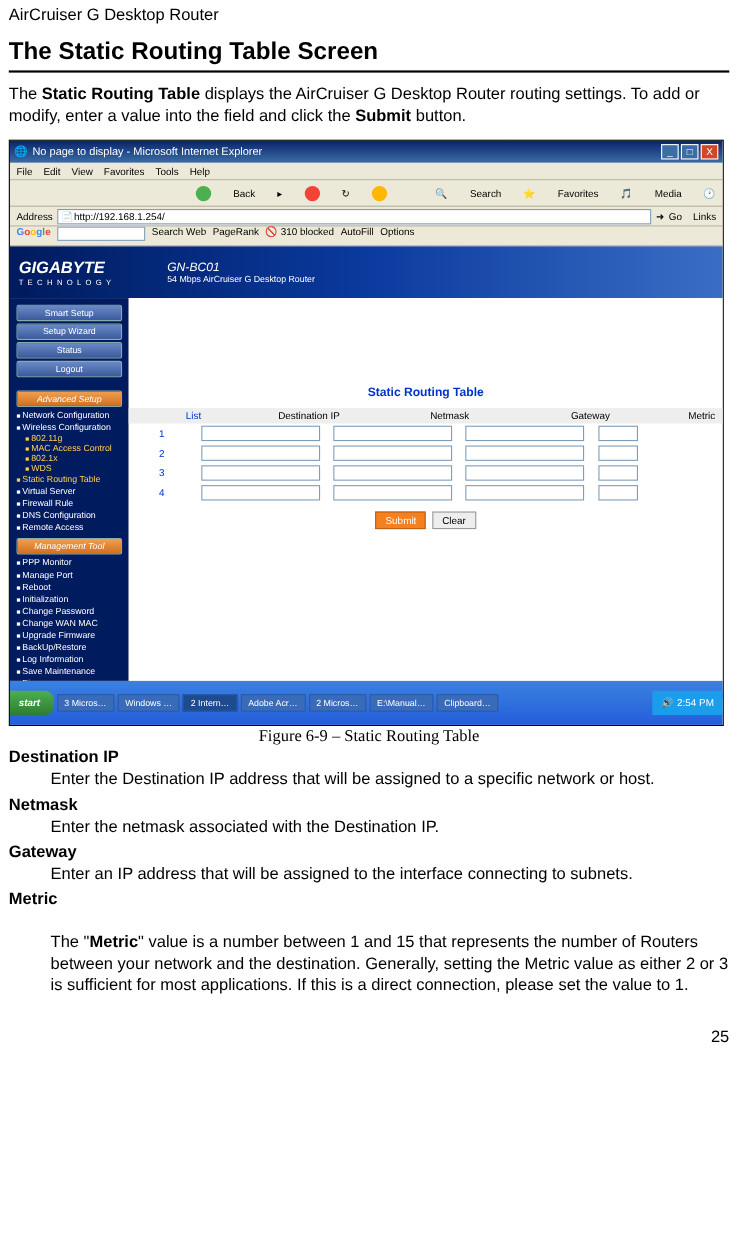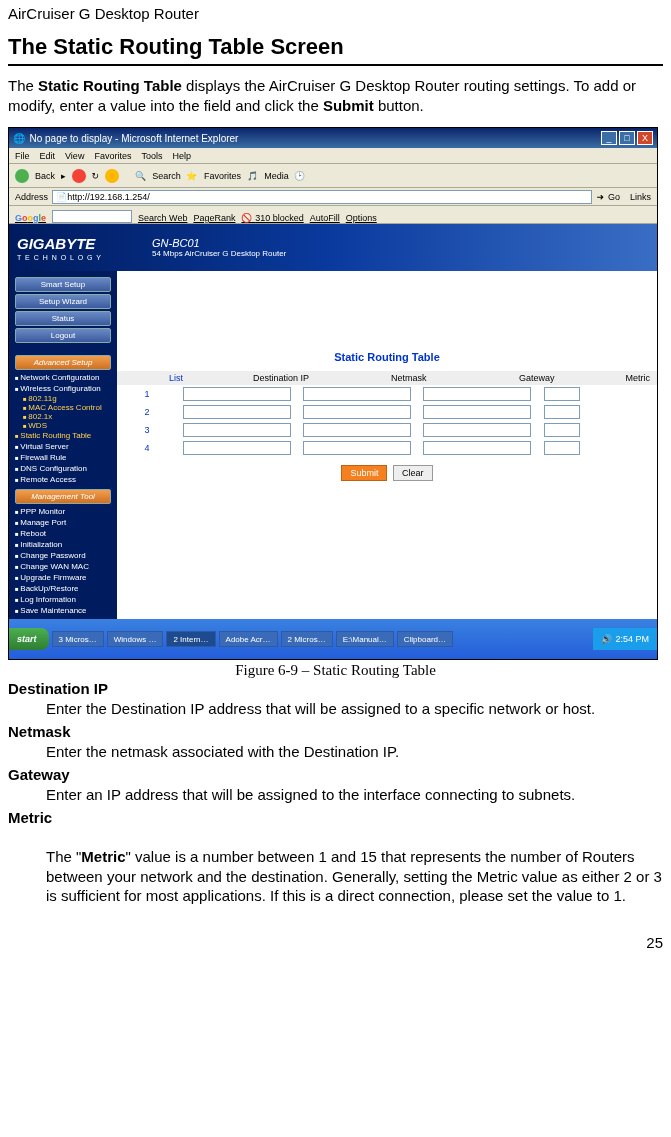--- a/index.html
+++ b/index.html
@@ -66,24 +66,25 @@
       padding: 0 6px;
       font-size: 9px;
       align-items: center;
       border-bottom: 1px solid #aca899;
     }
     .toolbar {
       background: #ece9d8;
       height: 24px;
       display: flex;
       align-items: center;
-      gap: 6px;
+      gap: 20px;
       padding: 0 6px;
       border-bottom: 1px solid #aca899;
       font-size: 9px;
+      justify-content: flex-end;
     }
     .tb-icon {
       width: 14px;height:14px;border-radius:50%;display:inline-block;
     }
     .back { background: #4caf50;}
     .stop { background: #f44336;}
     .home { background: #ffb700;}
     .tb-txt { color:#000;}
     .addrbar {
       height: 18px;
@@ -93,24 +94,23 @@
       padding: 0 6px;
       gap: 4px;
       font-size:9px;
       border-bottom:1px solid #aca899;
     }
     .addrbox { flex:1;background:#fff;border:1px solid #7f9db9;height:14px;padding:0 3px;display:flex;align-items:center;}
     .gobtn { color:#000;}
     .googlebar {
       height: 18px;
       background:#ece9d8;
-      display:flex;align-items:flex-end;gap:6px;
+      display:flex;align-items:flex-start;gap:6px;
       padding:0 6px;font-size:9px;
       border-bottom:1px solid #aca899;
-      text-decoration:underline;
     }
     .gb-logo { font-weight:bold;}
     .gb-box { width:80px;background:#fff;border:1px solid #7f9db9;height:13px;}
     .banner {
       position:absolute;
       top:96px;left:0;right:0;height:47px;
       background: linear-gradient(90deg,#001b5e 0%, #0a3a9e 50%, #3a6ec5 100%);
       display:flex;align-items:center;color:#fff;
       padding-left:8px;
     }

